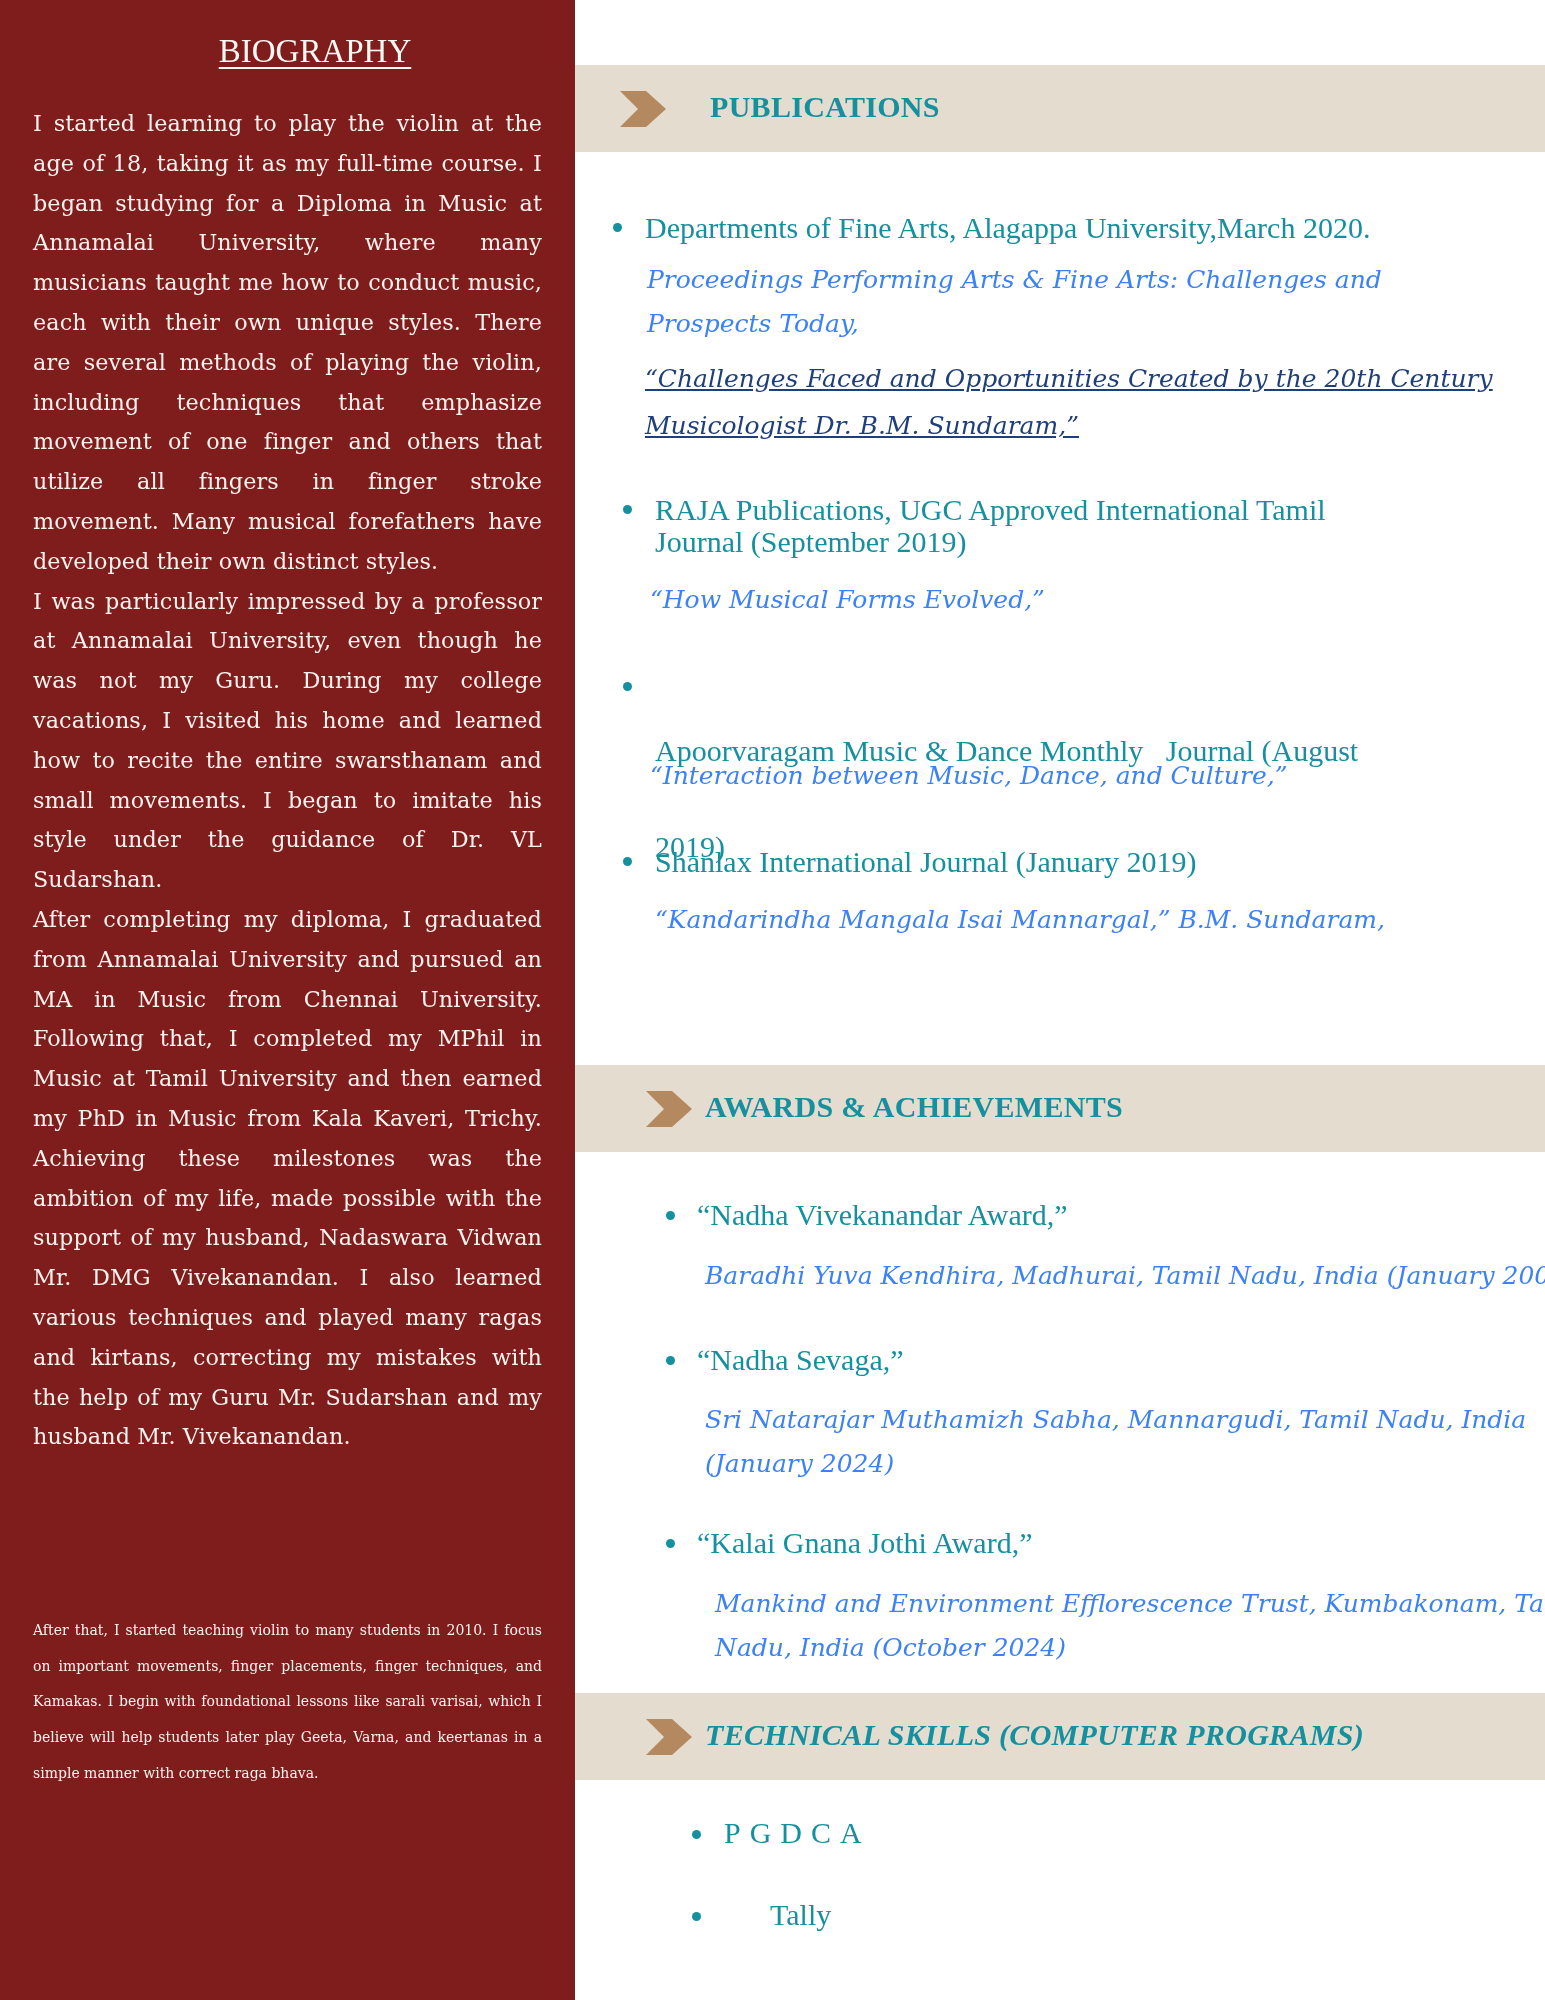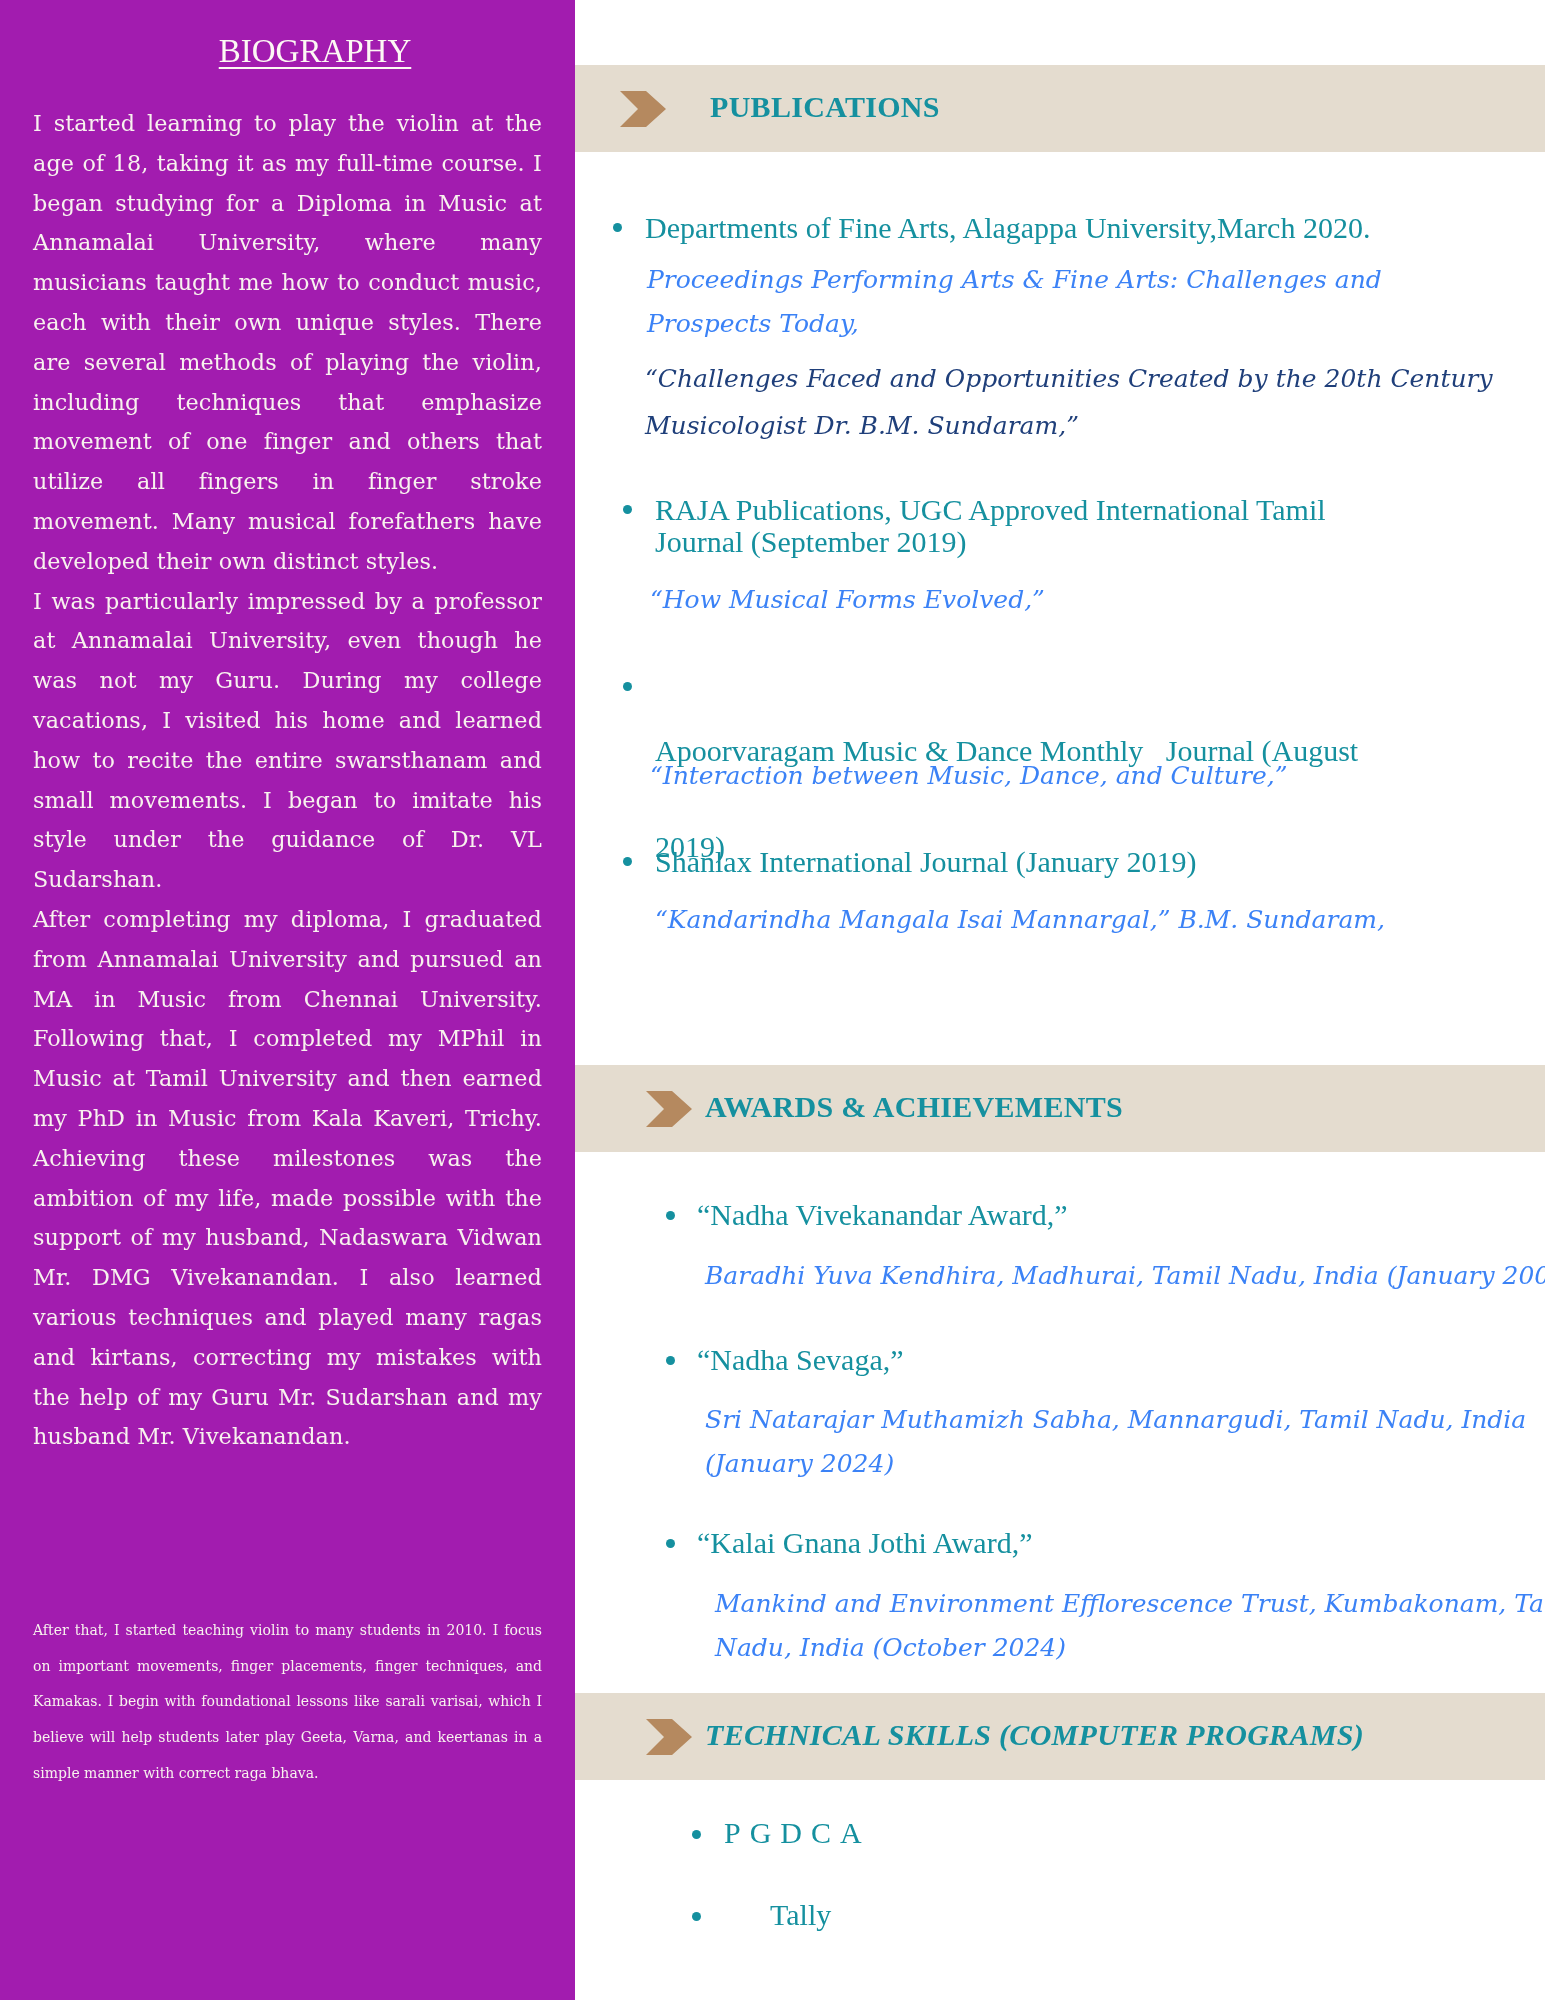--- a/index.html
+++ b/index.html
@@ -3,21 +3,21 @@
 <meta charset="utf-8">
 <style>
   html, body { margin: 0; padding: 0; }
   body {
     width: 1545px; height: 2000px; position: relative; overflow: hidden;
     background: #ffffff;
     font-family: "DejaVu Serif", serif;
   }
   .left {
     position: absolute; left: 0; top: 0; width: 575px; height: 2000px;
-    background: #a21caf;
+    background: #7f1d1d;
     color: #f8f2ee;
   }
   .bio-title {
     position: absolute; left: 0; width: 630px; top: 33px;
     text-align: center;
     font-family: "Liberation Serif", serif;
     font-size: 33px; font-weight: normal;
     text-decoration: underline; text-decoration-thickness: 2px; text-underline-offset: 5px;
     color: #fdf8f4;
   }
@@ -49,21 +49,21 @@
     font-family: "Liberation Serif", serif; font-weight: normal;
     font-size: 30px; line-height: 32px;
   }
   .bullet {
     position: absolute; width: 9px; height: 9px; border-radius: 50%; background: #15909f;
   }
   .sub {
     position: absolute; font-family: "DejaVu Serif", serif; font-style: italic;
     font-size: 25px; color: #3b82f6; line-height: 44px; white-space: nowrap;
   }
-  .sub.blue { color: #1f3f7a; line-height: 47px; }
+  .sub.blue { color: #1f3f7a; line-height: 47px; text-decoration: underline; }
   .spaced { letter-spacing: 9px; }
 </style>
 </head>
 <body>
 
 <div class="left">
   <div class="bio-title">BIOGRAPHY</div>
   <div class="bio-text bio-main">
     <p>I started learning to play the violin at the age of 18, taking it as my full-time course. I began studying for a Diploma in Music at Annamalai University, where many musicians taught me how to conduct music, each with their own unique styles. There are several methods of playing the violin, including techniques that emphasize movement of one finger and others that utilize all fingers in finger stroke movement. Many musical forefathers have developed their own distinct styles.</p>
     <p>I was particularly impressed by a professor at Annamalai University, even though he was not my Guru. During my college vacations, I visited his home and learned how to recite the entire swarsthanam and small movements. I began to imitate his style under the guidance of Dr. VL Sudarshan.</p>

